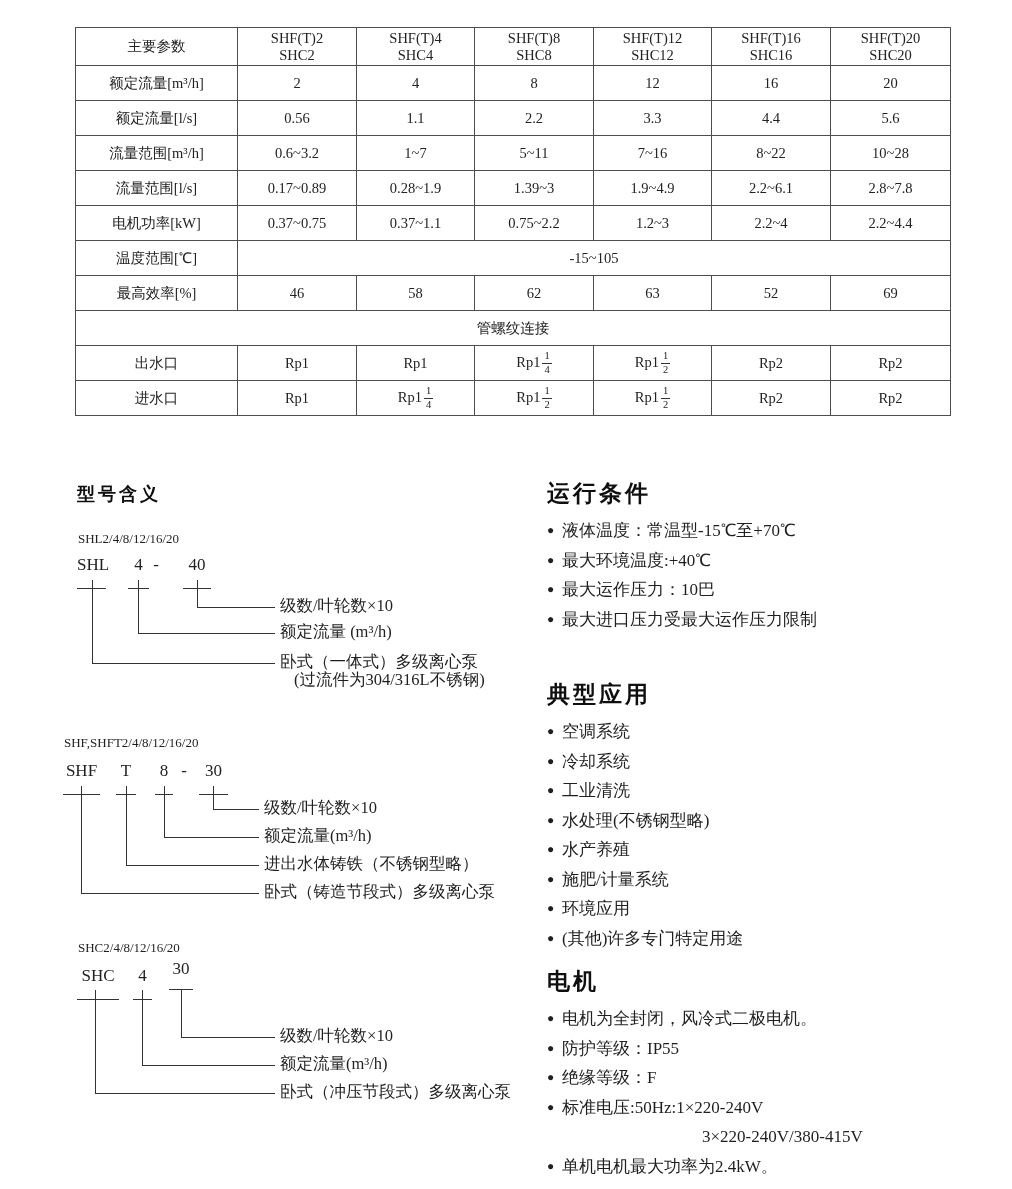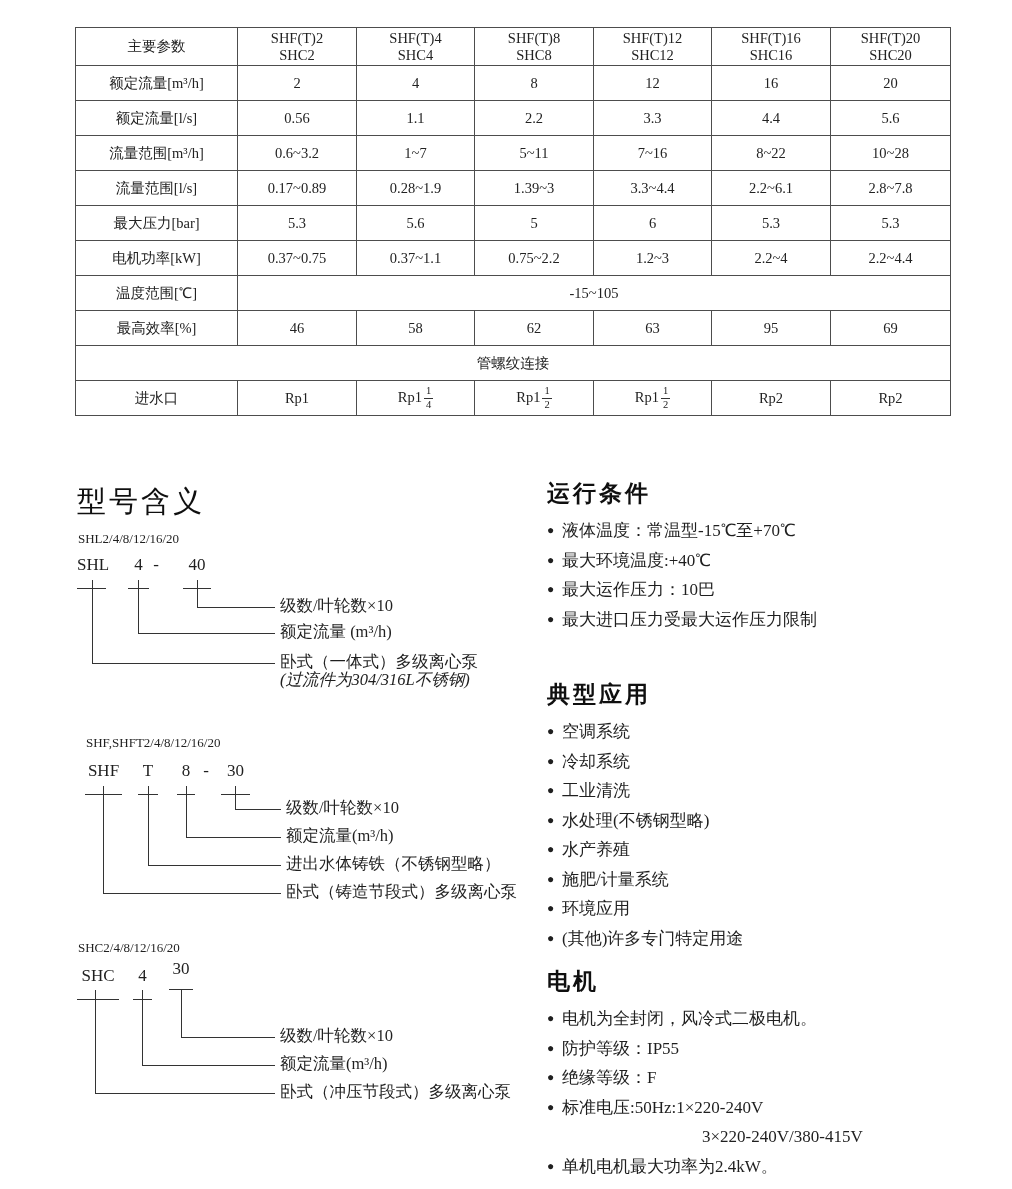--- a/index.html
+++ b/index.html
@@ -21,21 +21,21 @@
   td.rowlabel { font-size:15px; }
   td.merged   { text-align:center; padding-right:150px; }
   td.fullrow  { font-size:15px; }
   .frac { display:inline-block; vertical-align:-6px; text-align:center;
           font-size:10.5px; line-height:1; margin-left:2px; }
   .frac .num { display:block; border-bottom:1px solid #333; padding:0 2px 1px; }
   .frac .den { display:block; padding-top:1px; }
   
   .h1 {
     position:absolute; font-family:"Liberation Sans", sans-serif;
-    font-weight:normal; font-size:29px; letter-spacing:3px; color:#0f0f0f;
+    font-weight:bold; font-size:18px; letter-spacing:3px; color:#0f0f0f;
   }
   
   .diagram { position:absolute; }
   .d-series { position:absolute; left:3px; top:0; font-size:13px; white-space:nowrap; }
   .d-part { position:absolute; font-size:17px; text-align:center; height:21px; }
   .d-part.u { border-bottom:1.5px solid #333; padding-bottom:12px; }
   .conn { position:absolute; border-left:1.5px solid #333; border-bottom:1.5px solid #333; }
   .d-label { position:absolute; font-size:16.5px; white-space:nowrap; line-height:20px; }
   
   .sec { position:absolute; left:510px; width:490px; }
@@ -116,57 +116,57 @@
           <td>5~11</td>
           <td>7~16</td>
           <td>8~22</td>
           <td>10~28</td>
         </tr>
         <tr>
           <td class="rowlabel">流量范围[l/s]</td>
           <td>0.17~0.89</td>
           <td>0.28~1.9</td>
           <td>1.39~3</td>
-          <td>3.3~4.4</td>
+          <td>1.9~4.9</td>
           <td>2.2~6.1</td>
           <td>2.8~7.8</td>
-        </tr>
-        <tr>
-          <td class="rowlabel">最大压力[bar]</td>
-          <td>5.3</td>
-          <td>5.6</td>
-          <td>5</td>
-          <td>6</td>
-          <td>5.3</td>
-          <td>5.3</td>
         </tr>
         <tr>
           <td class="rowlabel">电机功率[kW]</td>
           <td>0.37~0.75</td>
           <td>0.37~1.1</td>
           <td>0.75~2.2</td>
           <td>1.2~3</td>
           <td>2.2~4</td>
           <td>2.2~4.4</td>
         </tr>
         <tr>
           <td class="rowlabel">温度范围[℃]</td>
           <td class="merged" colspan="6">-15~105</td>
         </tr>
         <tr>
           <td class="rowlabel">最高效率[%]</td>
           <td>46</td>
           <td>58</td>
           <td>62</td>
           <td>63</td>
-          <td>95</td>
+          <td>52</td>
           <td>69</td>
         </tr>
         <tr>
           <td class="fullrow" colspan="7">管螺纹连接</td>
+        </tr>
+        <tr>
+          <td class="rowlabel">出水口</td>
+          <td>Rp1</td>
+          <td>Rp1</td>
+          <td><span>Rp1</span><span class="frac"><span class="num">1</span><span class="den">4</span></span></td>
+          <td><span>Rp1</span><span class="frac"><span class="num">1</span><span class="den">2</span></span></td>
+          <td>Rp2</td>
+          <td>Rp2</td>
         </tr>
         <tr>
           <td class="rowlabel">进水口</td>
           <td>Rp1</td>
           <td><span>Rp1</span><span class="frac"><span class="num">1</span><span class="den">4</span></span></td>
           <td><span>Rp1</span><span class="frac"><span class="num">1</span><span class="den">2</span></span></td>
           <td><span>Rp1</span><span class="frac"><span class="num">1</span><span class="den">2</span></span></td>
           <td>Rp2</td>
           <td>Rp2</td>
         </tr>
@@ -180,24 +180,24 @@
     <span class="d-part u" style="left:2px;  top:24px; width:29px;">SHL</span>
     <span class="d-part u" style="left:53px; top:24px; width:21px;">4</span>
     <span class="d-part" style="left:76px; top:24px; width:10px;">-</span>
     <span class="d-part u" style="left:108px;top:24px; width:28px;">40</span>
     <div class="conn" style="left:122px; top:49px; width:77px;  height:27px;"></div>
     <div class="conn" style="left:63px;  top:49px; width:136px; height:53px;"></div>
     <div class="conn" style="left:17px;  top:49px; width:182px; height:83px;"></div>
     <div class="d-label" style="left:205px; top:65px;">级数/叶轮数×10</div>
     <div class="d-label" style="left:205px; top:91px;">额定流量 (m³/h)</div>
     <div class="d-label" style="left:205px; top:121px;">卧式（一体式）多级离心泵</div>
-    <div class="d-label" style="left:205px; top:139px;font-style:italic;">(过流件为304/316L不锈钢)</div>
-  </div>
-
-  <div class="diagram" style="left:46px; top:735px; width:460px; height:175px;">
+    <div class="d-label" style="left:219px; top:139px;">(过流件为304/316L不锈钢)</div>
+  </div>
+
+  <div class="diagram" style="left:24px; top:735px; width:460px; height:175px;">
     <div class="d-series">SHF,SHFT2/4/8/12/16/20</div>
     <span class="d-part u" style="left:2px;  top:26px; width:37px;">SHF</span>
     <span class="d-part u" style="left:55px; top:26px; width:20px;">T</span>
     <span class="d-part u" style="left:94px; top:26px; width:18px;">8</span>
     <span class="d-part" style="left:118px;top:26px; width:10px;">-</span>
     <span class="d-part u" style="left:138px;top:26px; width:29px;">30</span>
     <div class="conn" style="left:152px; top:51px; width:45px;  height:23px;"></div>
     <div class="conn" style="left:103px; top:51px; width:94px;  height:51px;"></div>
     <div class="conn" style="left:65px;  top:51px; width:132px; height:79px;"></div>
     <div class="conn" style="left:20px;  top:51px; width:177px; height:107px;"></div>

